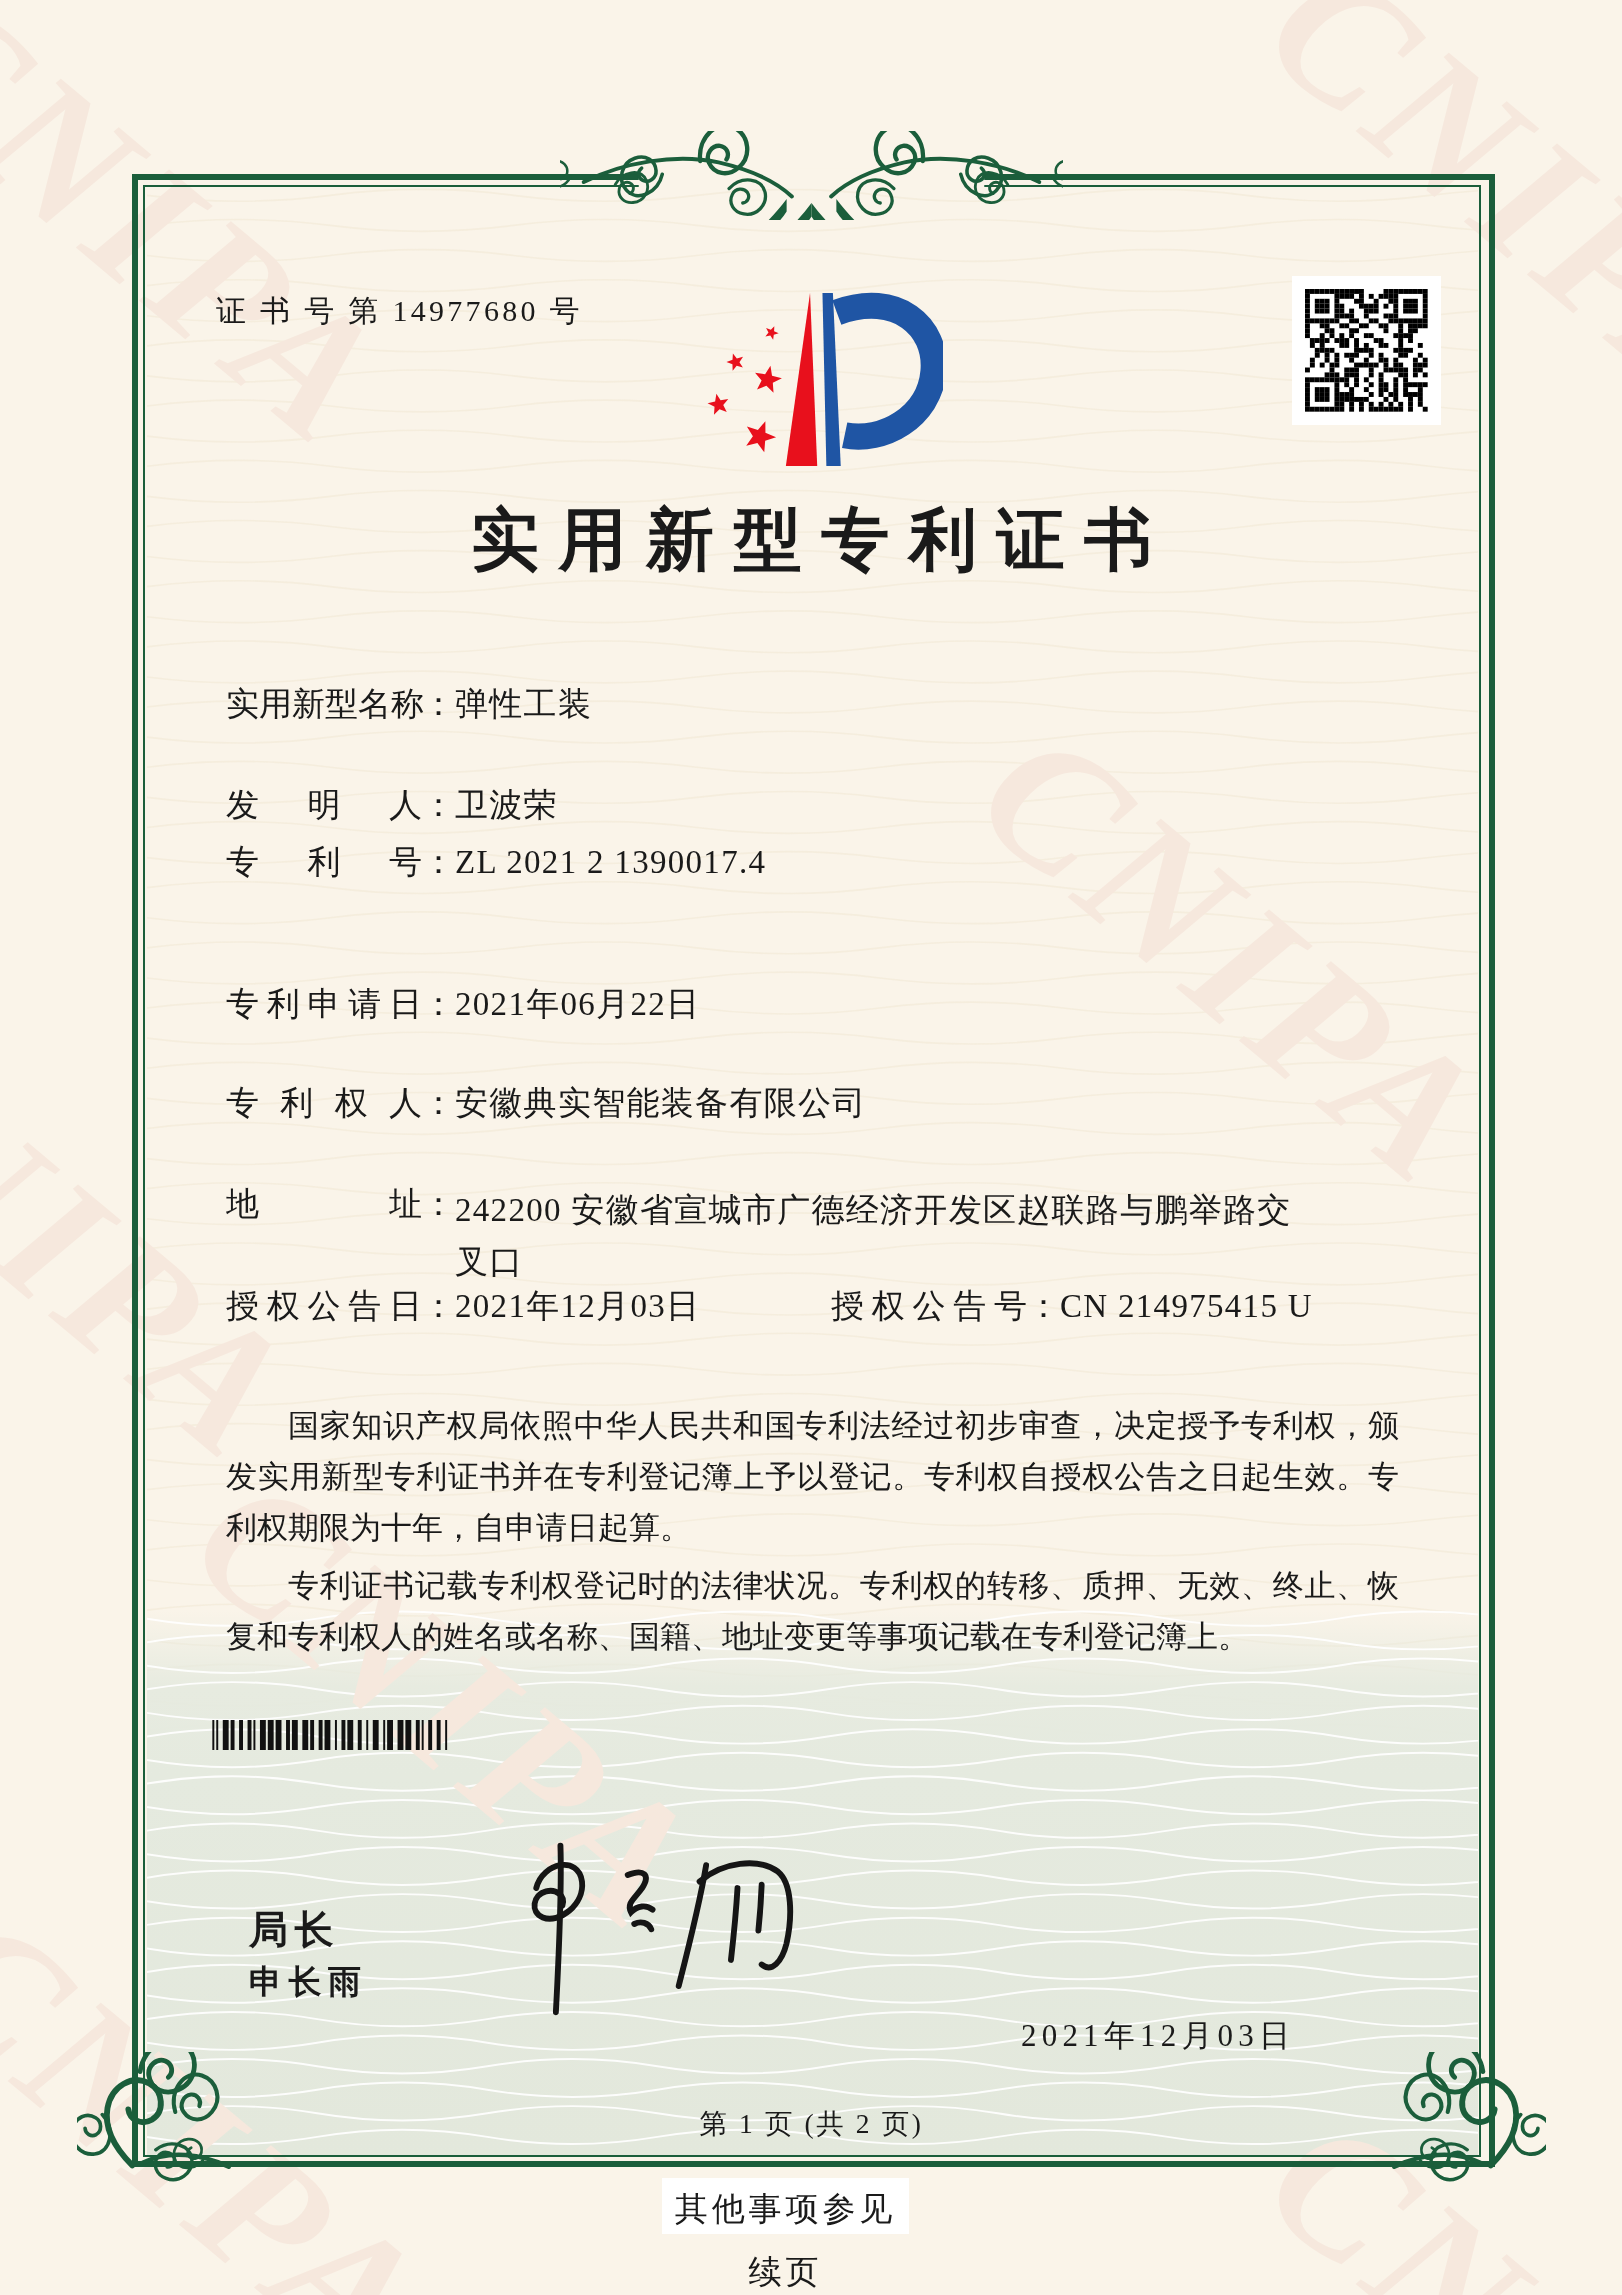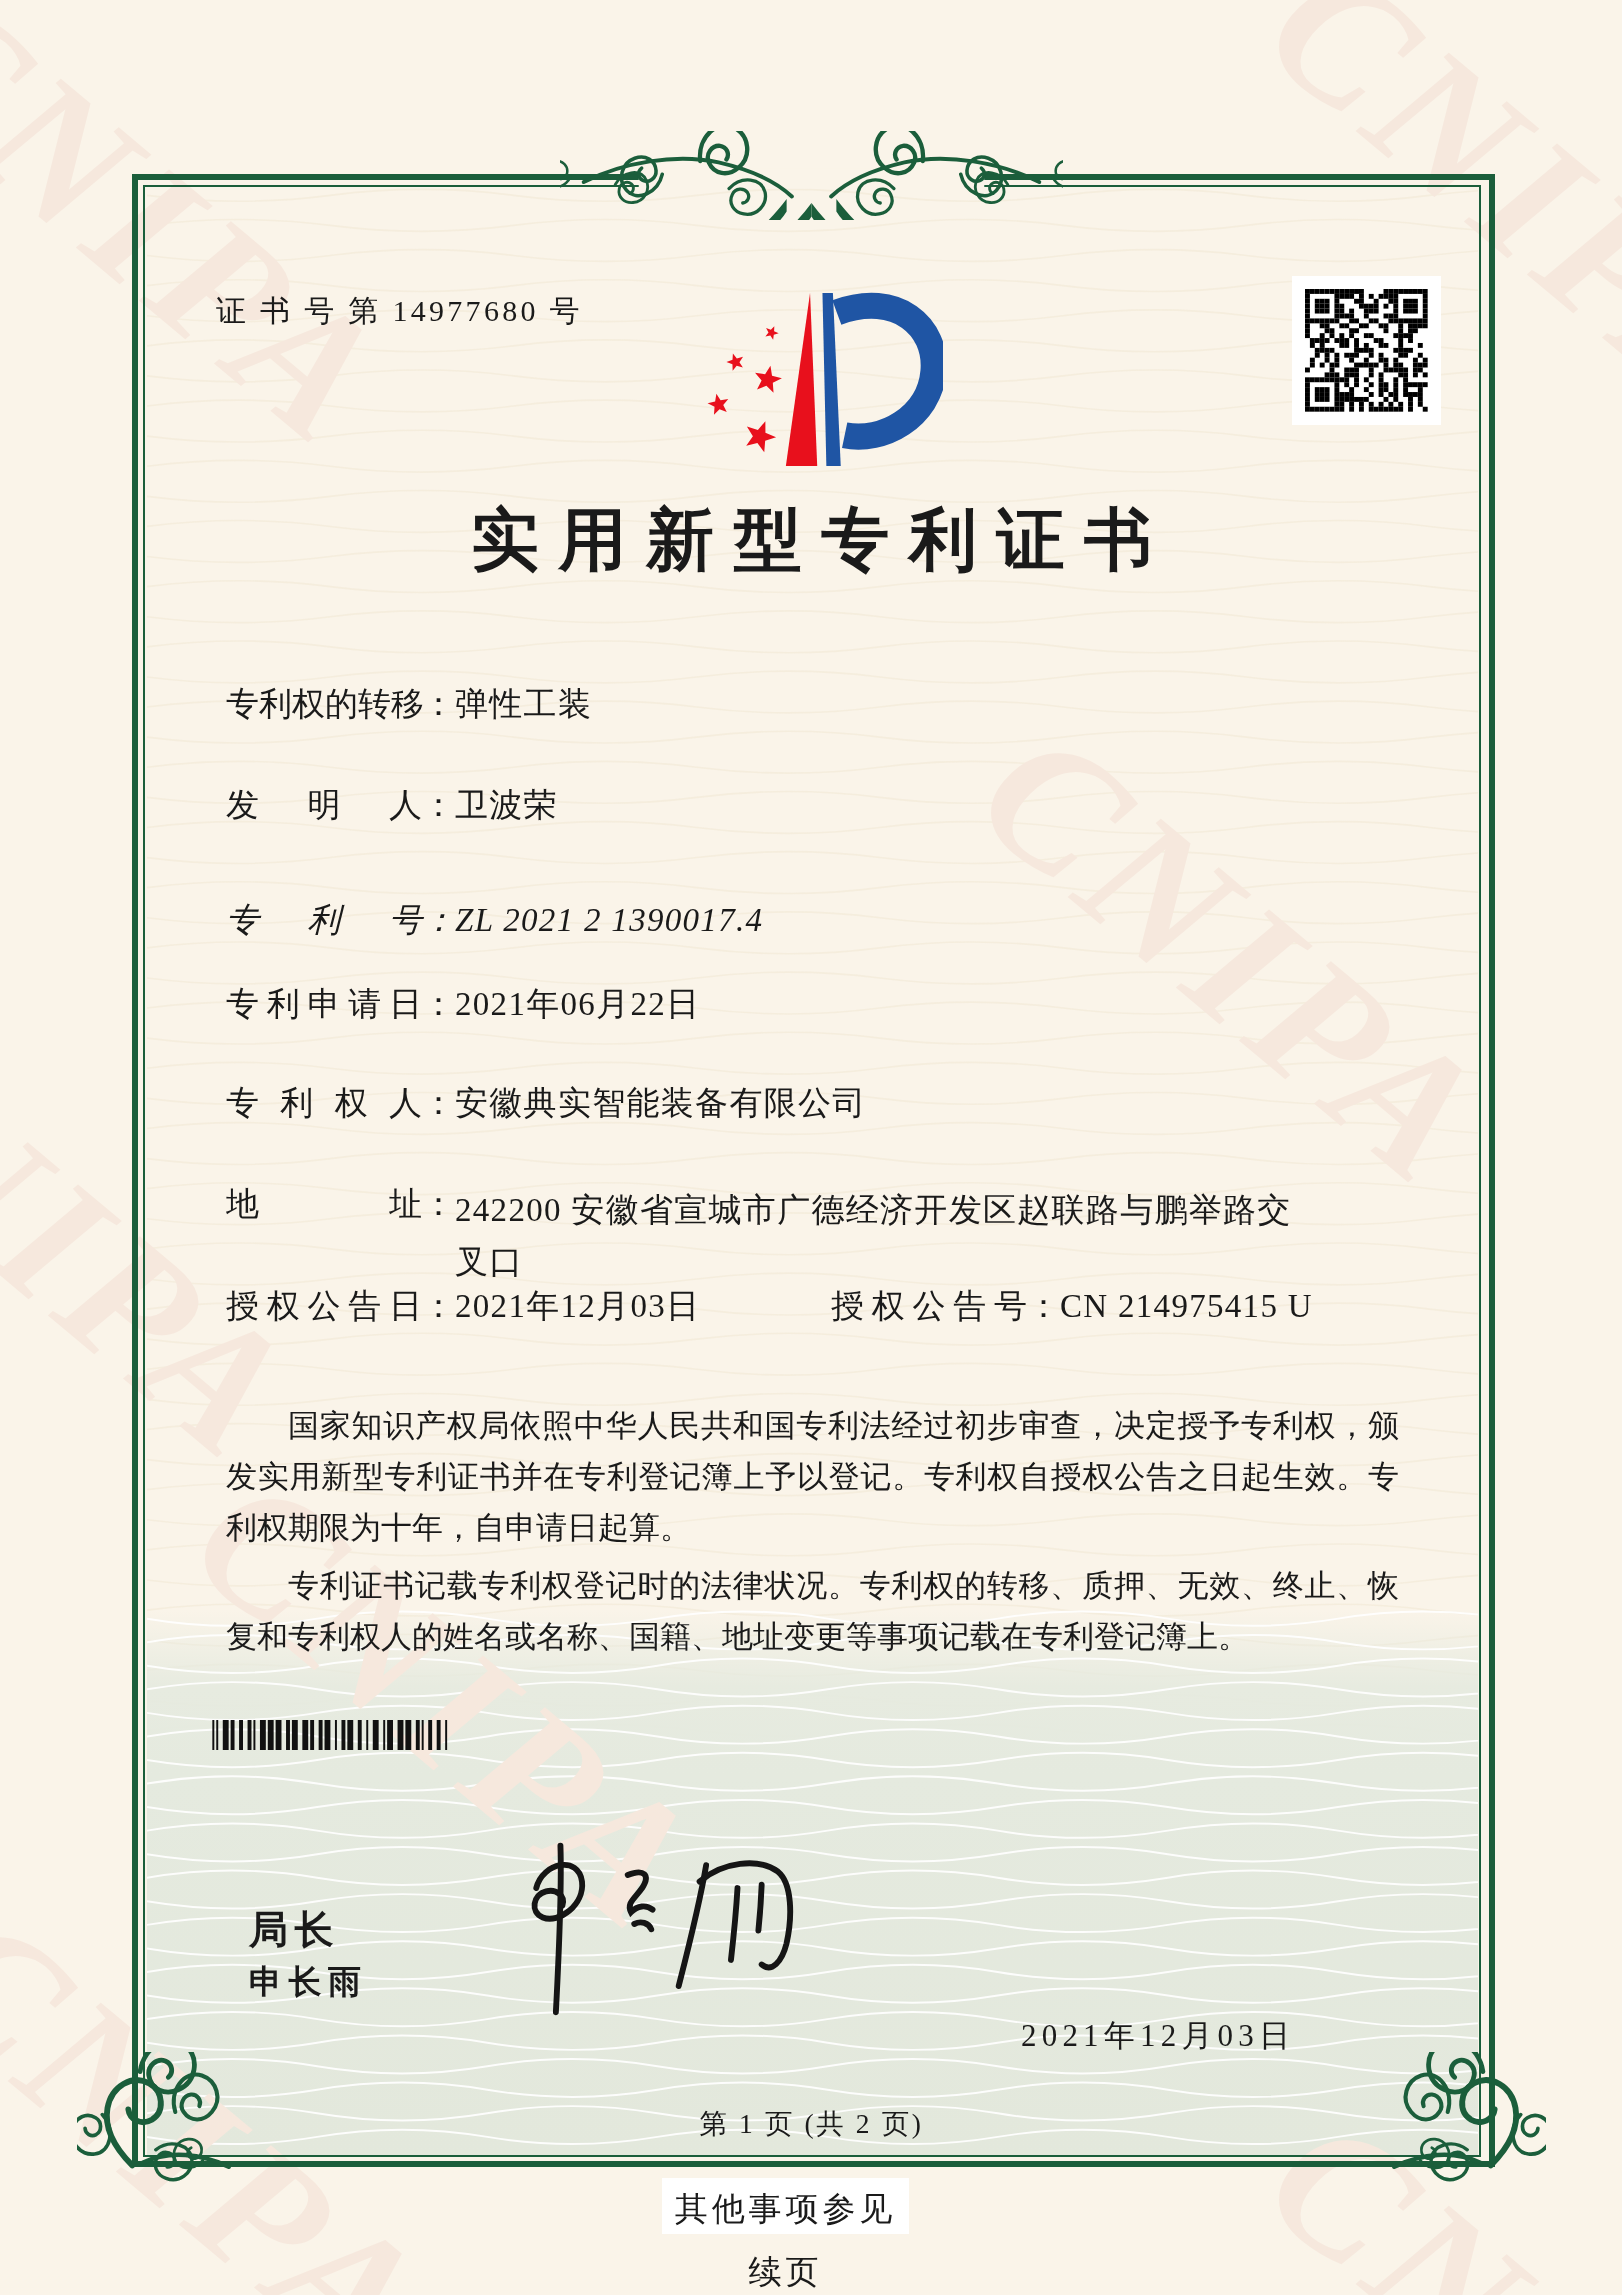--- a/index.html
+++ b/index.html
@@ -561,26 +561,26 @@
         <rect x="157.5" y="180" width="7.5" height="7.5" fill="#000"></rect>
         <rect x="180" y="180" width="7.5" height="7.5" fill="#000"></rect>
       </svg>
   </div>
 
   <div class="ct cert-no">证 书 号 第 14977680 号</div>
 
   <div class="ct doc-title">实用新型专利证书</div>
 
   <div class="ct frow" style="top:684px;">
-    <span class="flabel">专利权的转移</span><span class="fcolon">：</span><span class="fvalue">弹性工装</span>
+    <span class="flabel">实用新型名称</span><span class="fcolon">：</span><span class="fvalue">弹性工装</span>
   </div>
   <div class="ct frow" style="top:785px;">
     <span class="flabel">发明人</span><span class="fcolon">：</span><span class="fvalue">卫波荣</span>
   </div>
-  <div class="ct frow" style="top:900px;font-style:italic;">
+  <div class="ct frow" style="top:842px;">
     <span class="flabel">专利号</span><span class="fcolon">：</span><span class="fvalue">ZL 2021 2 1390017.4</span>
   </div>
   <div class="ct frow" style="top:984px;">
     <span class="flabel">专利申请日</span><span class="fcolon">：</span><span class="fvalue">2021年06月22日</span>
   </div>
   <div class="ct frow" style="top:1083px;">
     <span class="flabel">专利权人</span><span class="fcolon">：</span><span class="fvalue">安徽典实智能装备有限公司</span>
   </div>
   <div class="ct frow" style="top:1184px;">
     <span class="flabel">地址</span><span class="fcolon">：</span><span class="addr-val"><span>242200 安徽省宣城市广德经济开发区赵联路与鹏举路交</span><br><span>叉口</span></span>

